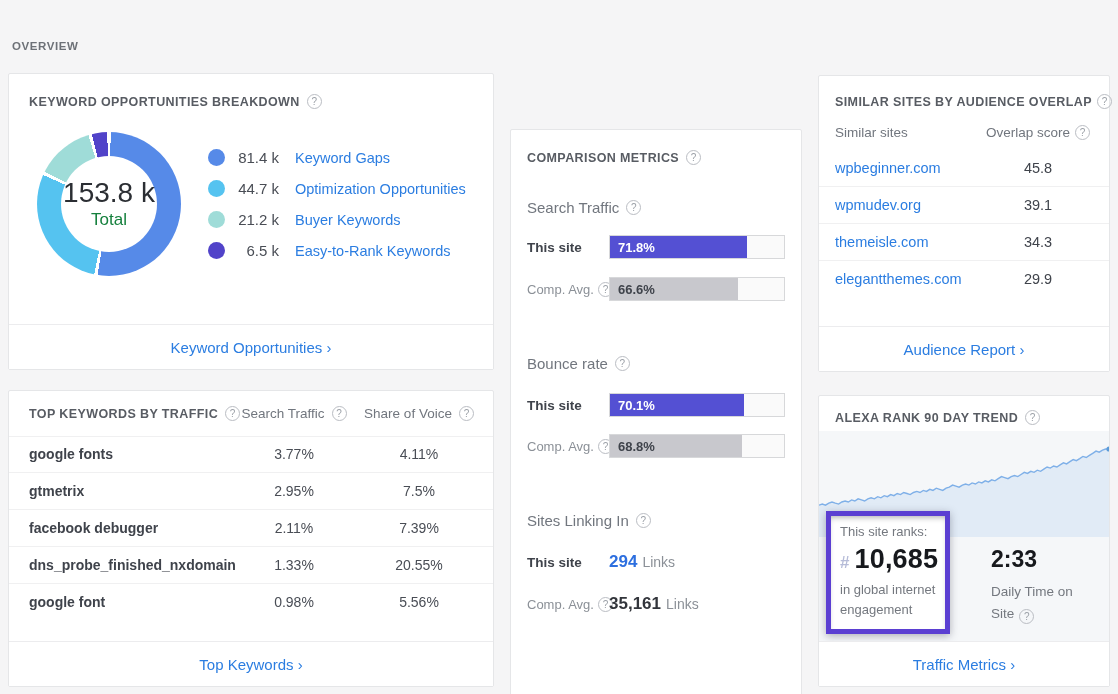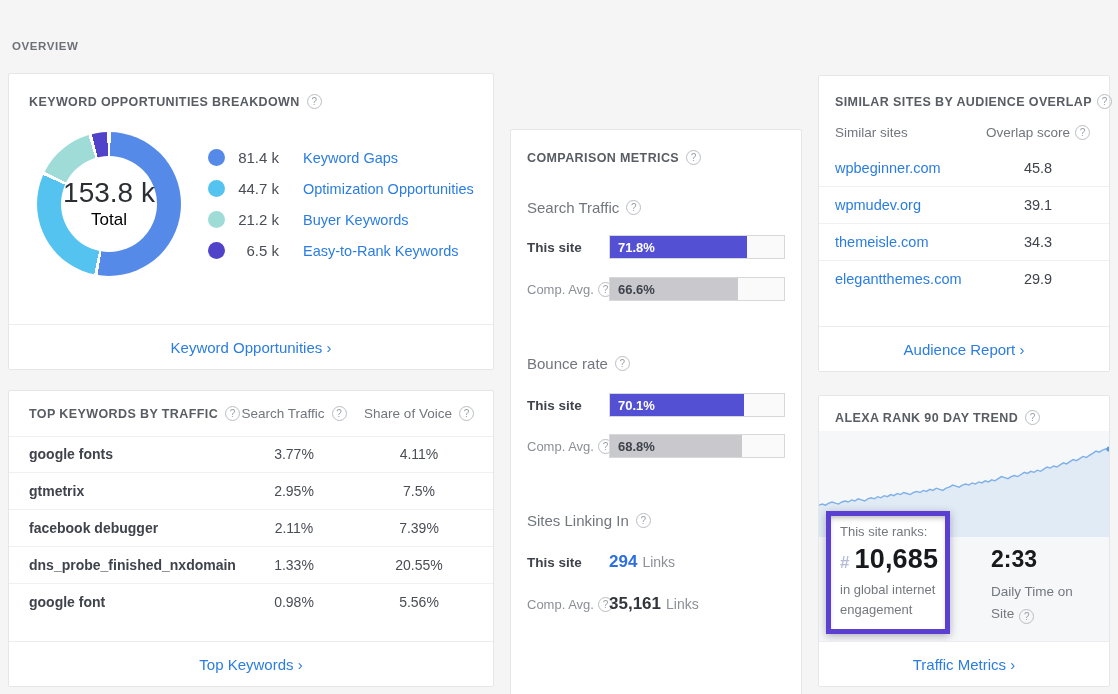--- a/index.html
+++ b/index.html
@@ -34,25 +34,25 @@
   }
   .link{color:#2b7de1;font-size:15px;cursor:pointer;white-space:nowrap;}
 
   
   .donut{position:absolute;left:28px;top:58px;width:144px;height:144px;border-radius:50%;}
   .donut-hole{
     position:absolute;left:24px;top:24px;right:24px;bottom:24px;border-radius:50%;background:#fff;
     display:flex;flex-direction:column;align-items:center;justify-content:center;
   }
   .donut-total{font-size:28px;font-weight:500;color:#2b2e33;line-height:1.1;}
-  .donut-sub{font-size:17px;color:#000000;margin-top:2px;}
+  .donut-sub{font-size:17px;color:#15803d;margin-top:2px;}
   .legend{position:absolute;left:199px;top:68px;}
   .legend-row{display:flex;align-items:center;height:31px;}
   .legend-dot{width:17px;height:17px;border-radius:50%;margin-right:8px;flex:0 0 auto;}
-  .legend-val{width:46px;text-align:right;font-size:15px;color:#494d55;margin-right:24px;flex:0 0 auto;}
+  .legend-val{width:46px;text-align:right;font-size:15px;color:#494d55;margin-right:16px;flex:0 0 auto;}
   .legend-lab{font-size:14.5px;color:#2b7de1;cursor:pointer;white-space:nowrap;}
 
   
   .tk-head{position:absolute;left:0;right:0;top:0;height:45px;border-bottom:1px solid #f0f0f1;}
   .tk-rows{position:absolute;left:0;right:0;top:45px;}
   .tk-row{position:relative;height:36px;border-bottom:1px solid #f0f0f1;}
   .tk-row.last{border-bottom:none;}
   .cell-kw{position:absolute;left:20px;top:0;bottom:0;display:flex;align-items:center;
     font-size:14px;font-weight:700;color:#3f434b;}
   .cell-st{position:absolute;left:200px;width:170px;top:0;bottom:0;display:flex;align-items:center;justify-content:center;

